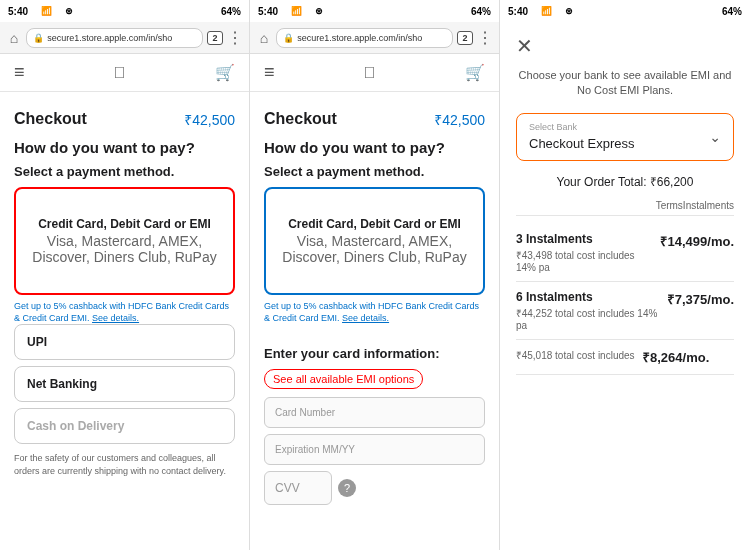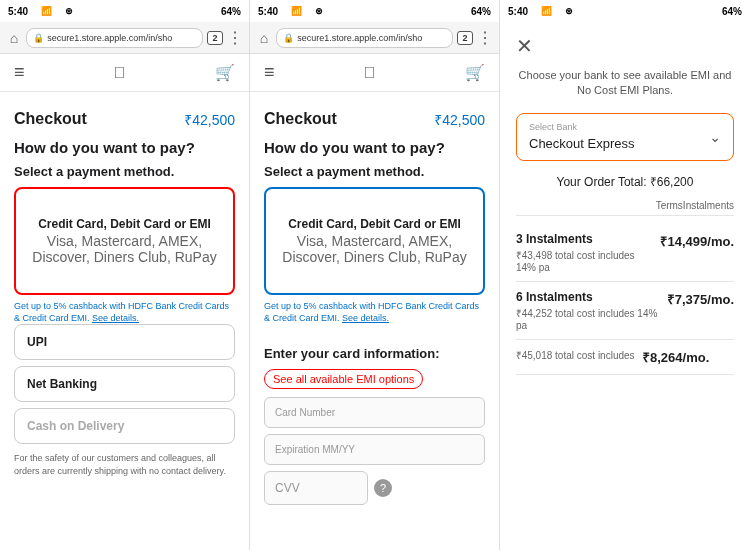--- a/index.html
+++ b/index.html
@@ -255,21 +255,21 @@
       gap: 6px;
     }
 
     .cvv-field {
       border: 1px solid #ccc;
       border-radius: 6px;
       padding: 9px 10px;
       font-size: 12px;
       color: #999;
       background: #fafafa;
-      width: 104px;
+      width: 68px;
     }
 
     .cvv-help {
       width: 18px;
       height: 18px;
       border-radius: 50%;
       background: #999;
       color: #fff;
       font-size: 11px;
       display: flex;

